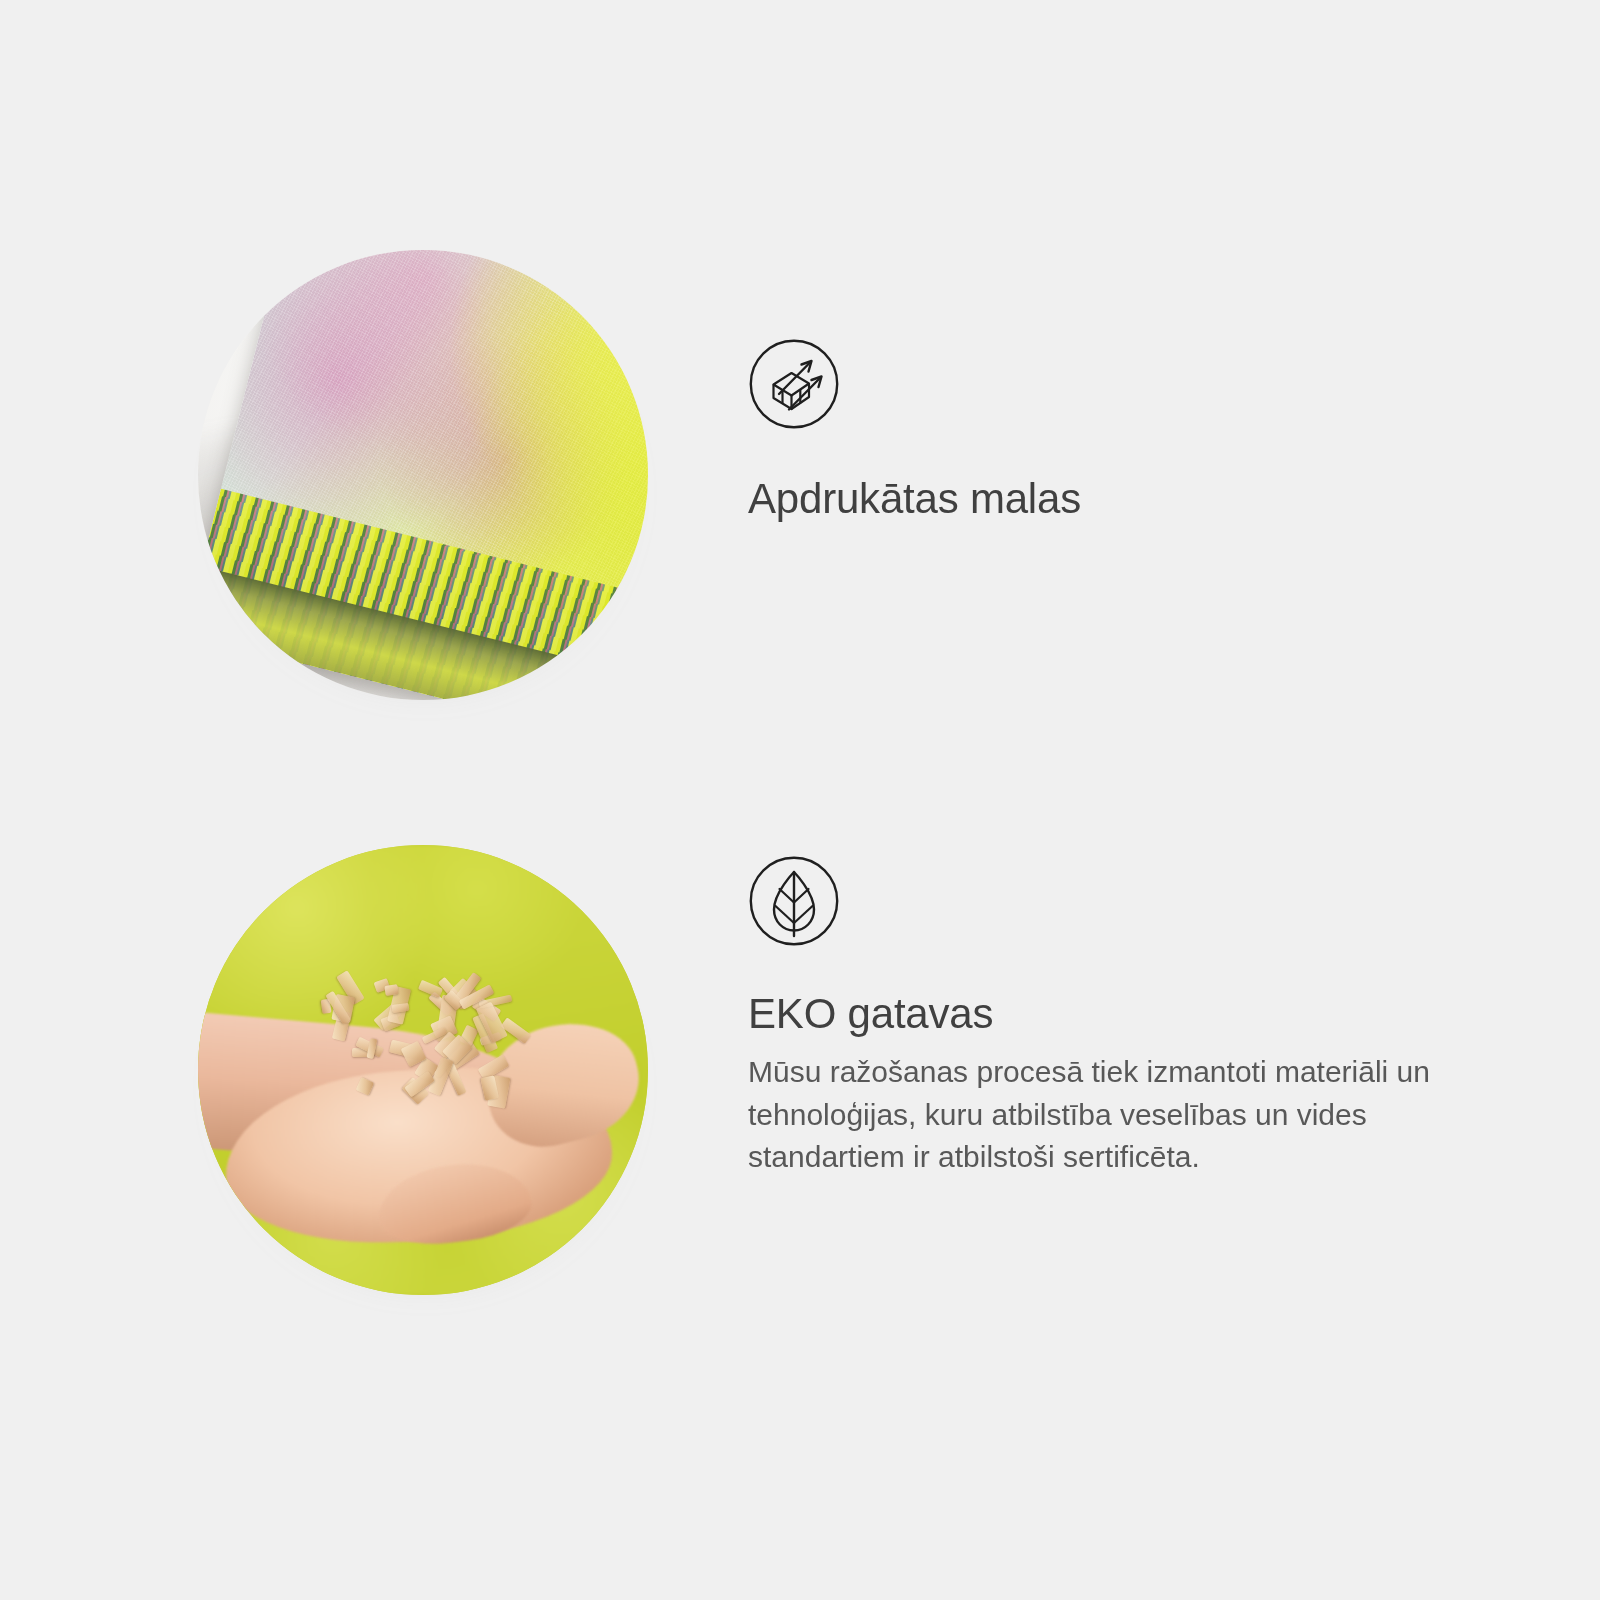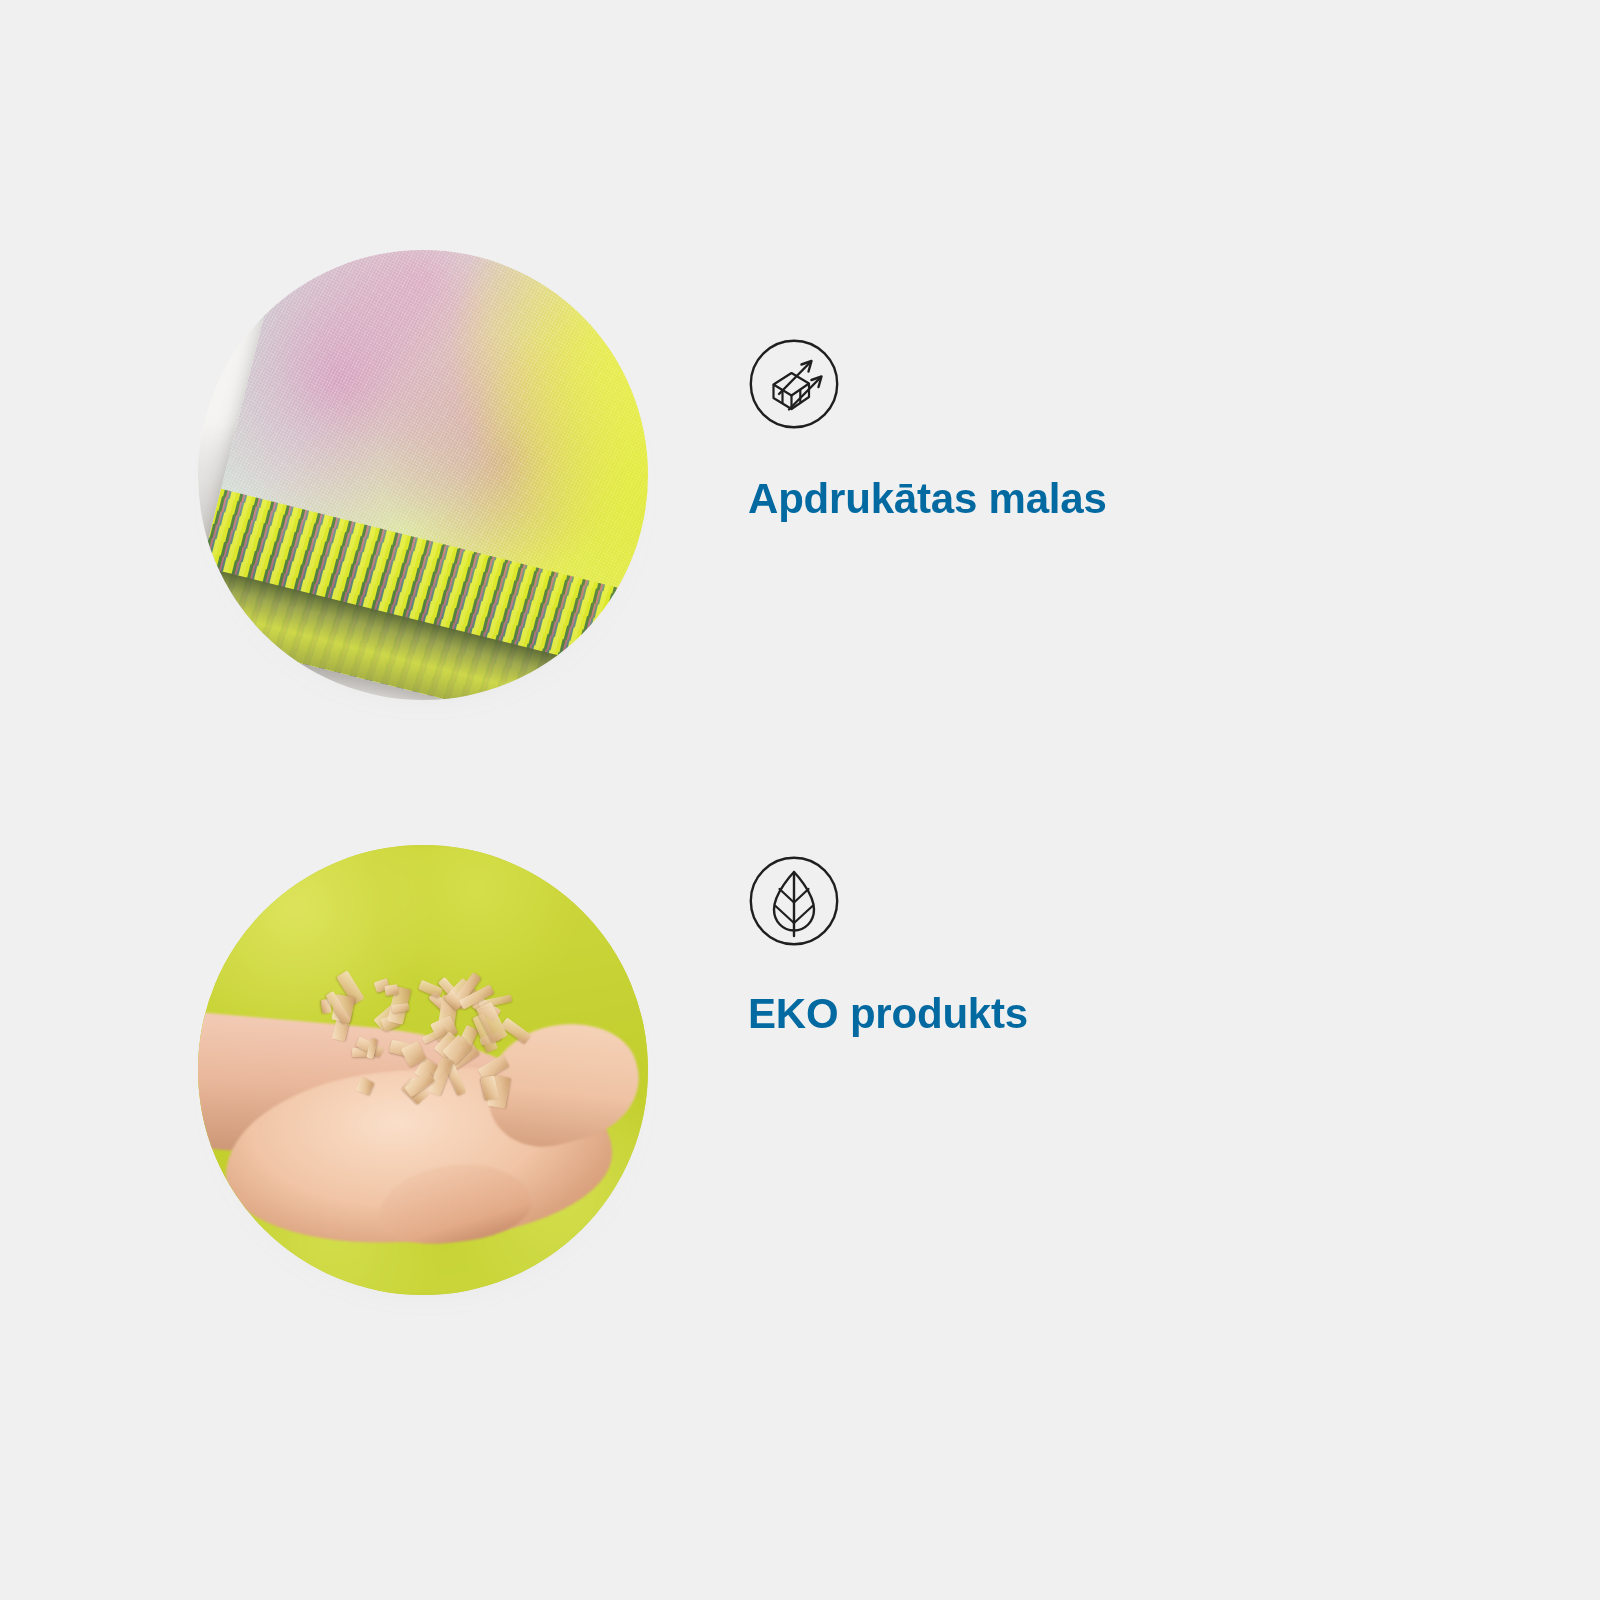--- a/index.html
+++ b/index.html
@@ -209,22 +209,22 @@
   .icon-badge {
     width: 92px;
     height: 92px;
     display: block;
   }
   .icon-badge svg { display: block; width: 92px; height: 92px; }
 
   .feature-title {
     margin-top: 46px;
     font-size: 42px;
-    font-weight: 700;
-    color: #0369a1;
+    font-weight: 400;
+    color: #404040;
     letter-spacing: -0.2px;
     line-height: 1.1;
   }
   #feature-eco .feature-title { margin-top: 44px; }
 
   .feature-desc {
     margin-top: 14px;
     font-size: 30px;
     font-weight: 400;
     color: #585858;
@@ -341,17 +341,18 @@
           <circle cx="46" cy="46" r="43.2" stroke="#1f1f1f" stroke-width="2.4"></circle>
           <path d="M46 17 C46 17 26 37.5 26 54.5 C26 66.5 34.9 75.5 46 75.5 C57.1 75.5 66 66.5 66 54.5 C66 37.5 46 17 46 17 Z" stroke="#1f1f1f" stroke-width="2.4" stroke-linejoin="round"></path>
           <line x1="46" y1="17" x2="46" y2="81" stroke="#1f1f1f" stroke-width="2.4" stroke-linecap="round"></line>
           <line x1="46" y1="47.5" x2="31.5" y2="34" stroke="#1f1f1f" stroke-width="2.2" stroke-linecap="round"></line>
           <line x1="46" y1="47.5" x2="60.5" y2="34" stroke="#1f1f1f" stroke-width="2.2" stroke-linecap="round"></line>
           <line x1="46" y1="68" x2="27.5" y2="51" stroke="#1f1f1f" stroke-width="2.2" stroke-linecap="round"></line>
           <line x1="46" y1="68" x2="64.5" y2="51" stroke="#1f1f1f" stroke-width="2.2" stroke-linecap="round"></line>
         </svg>
       </span>
 
-      <h2 class="feature-title">EKO produkts</h2>
+      <h2 class="feature-title">EKO gatavas</h2>
+      <p class="feature-desc">Mūsu ražošanas procesā tiek izmantoti materiāli un tehnoloģijas, kuru atbilstība veselības un vides standartiem ir atbilstoši sertificēta.</p>
     </div>
   </div>
 
 </div>
 
 </body></html>

